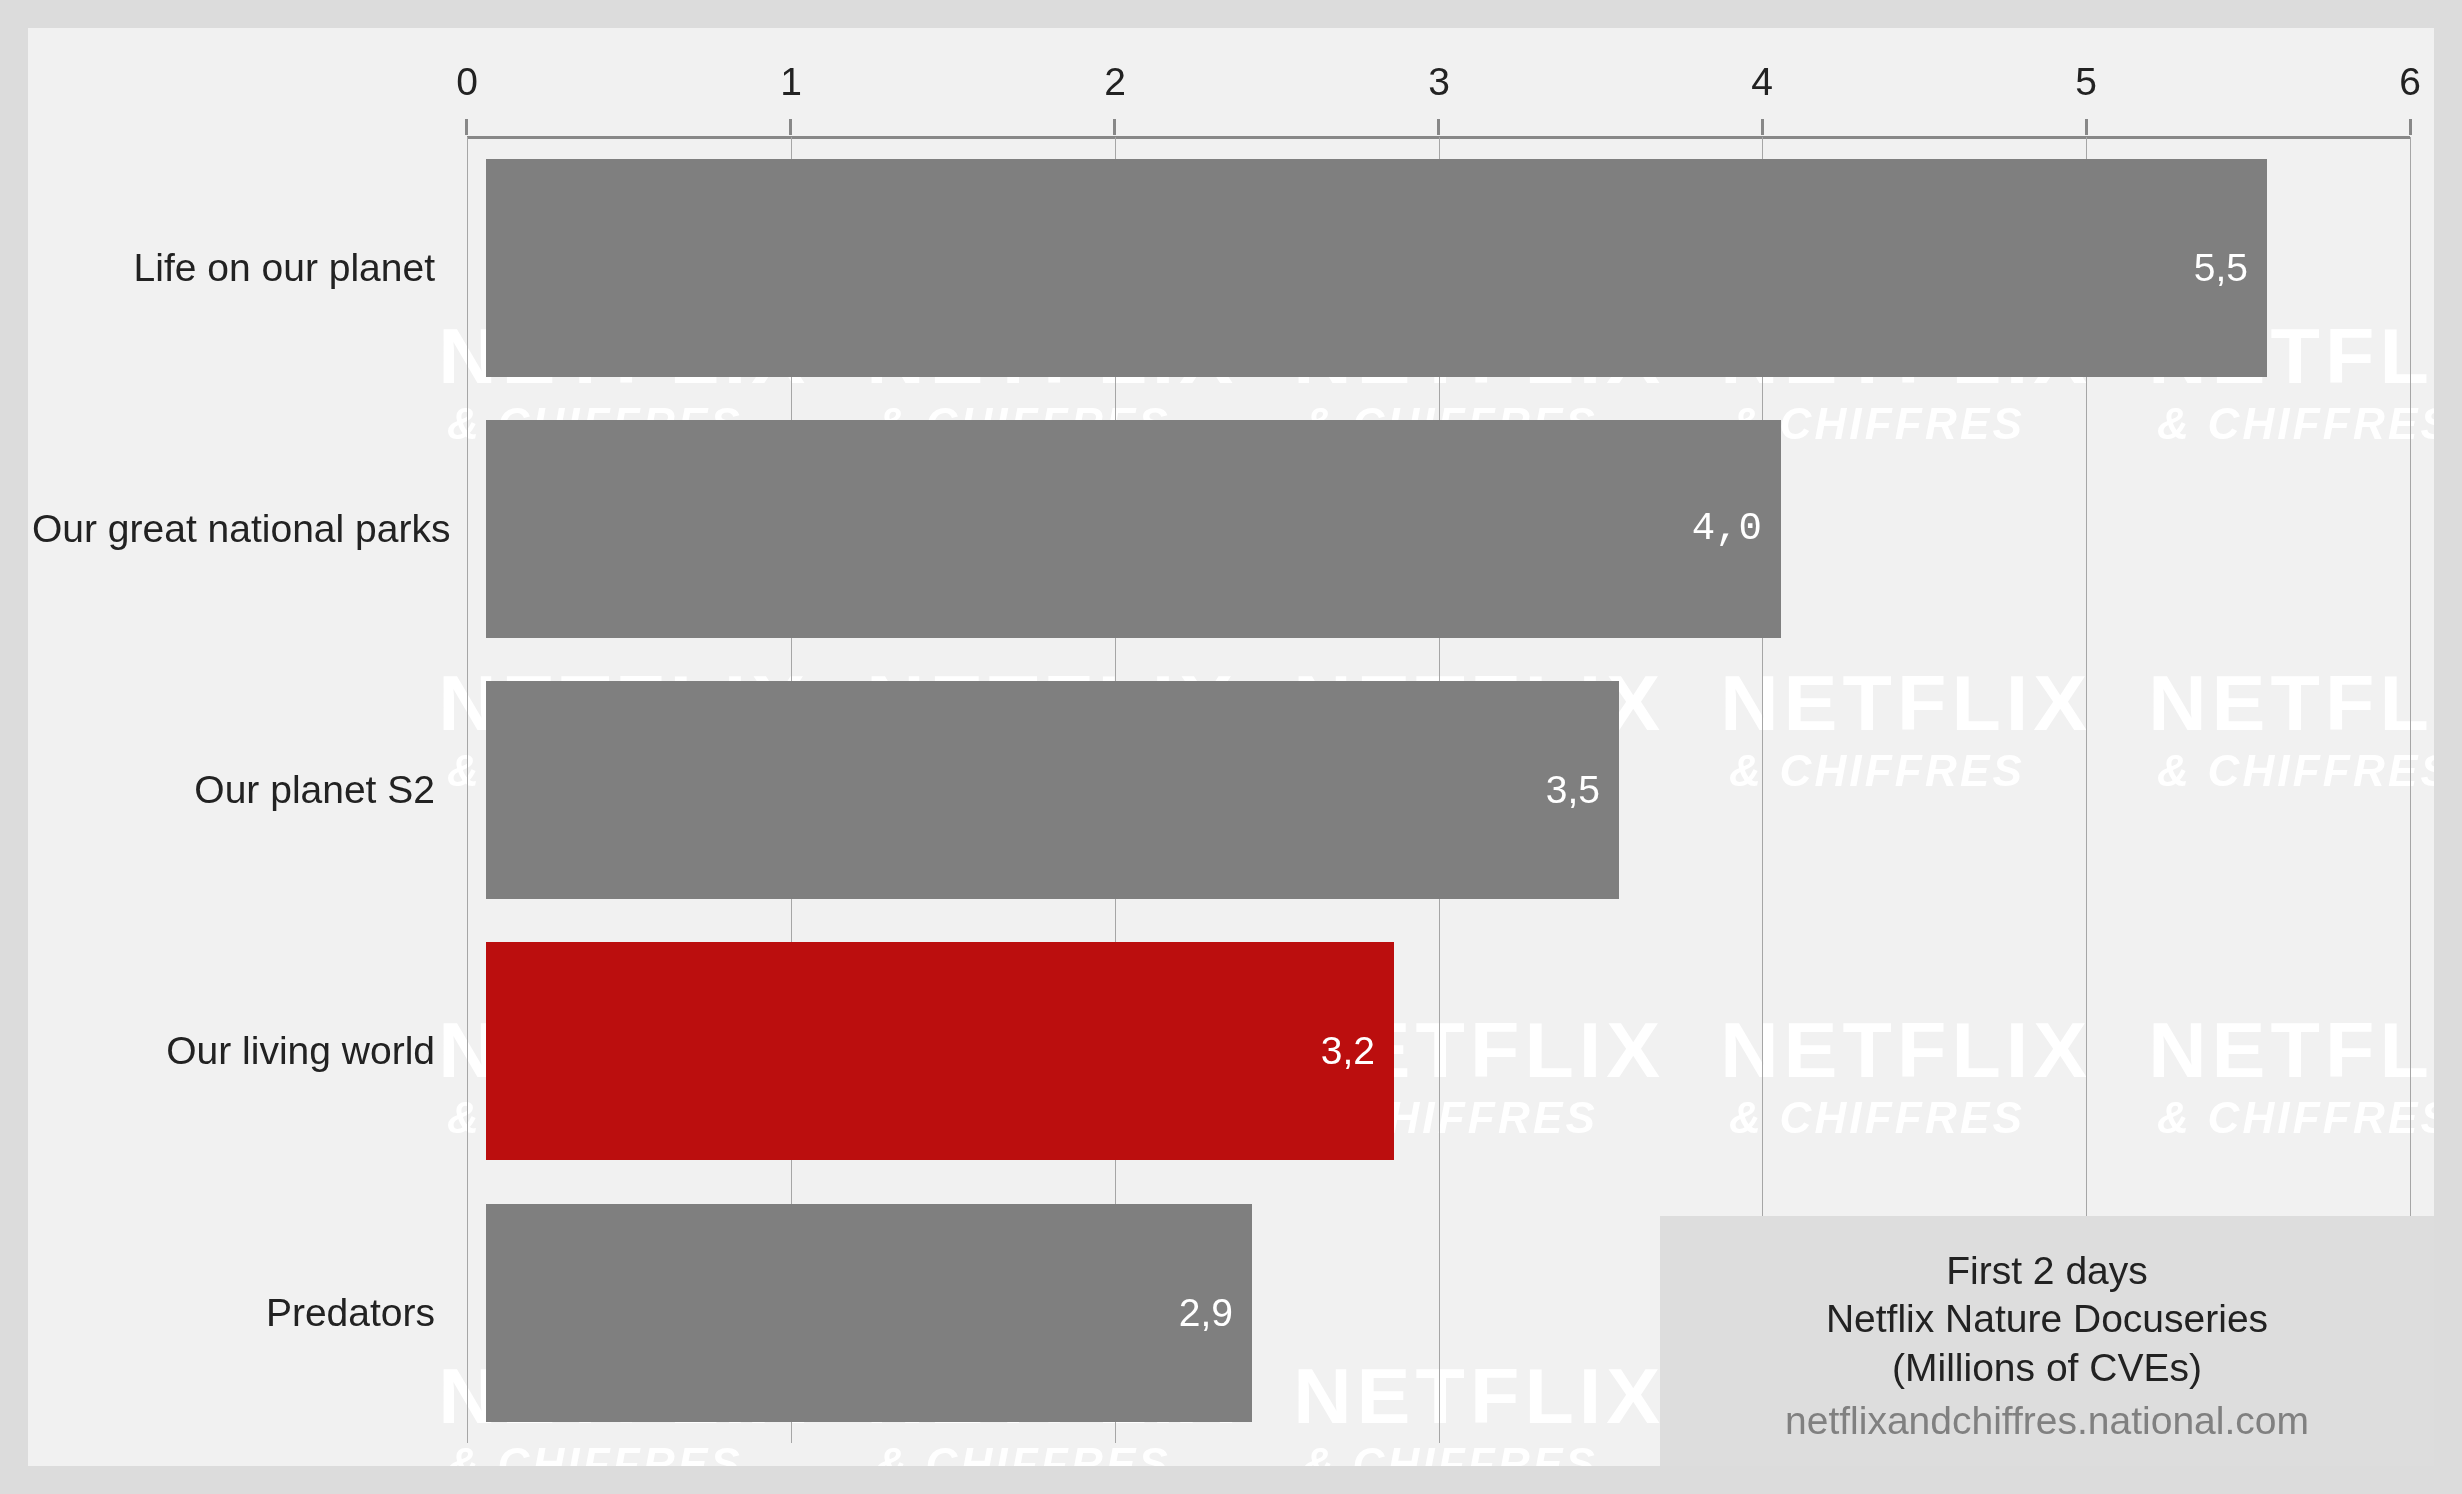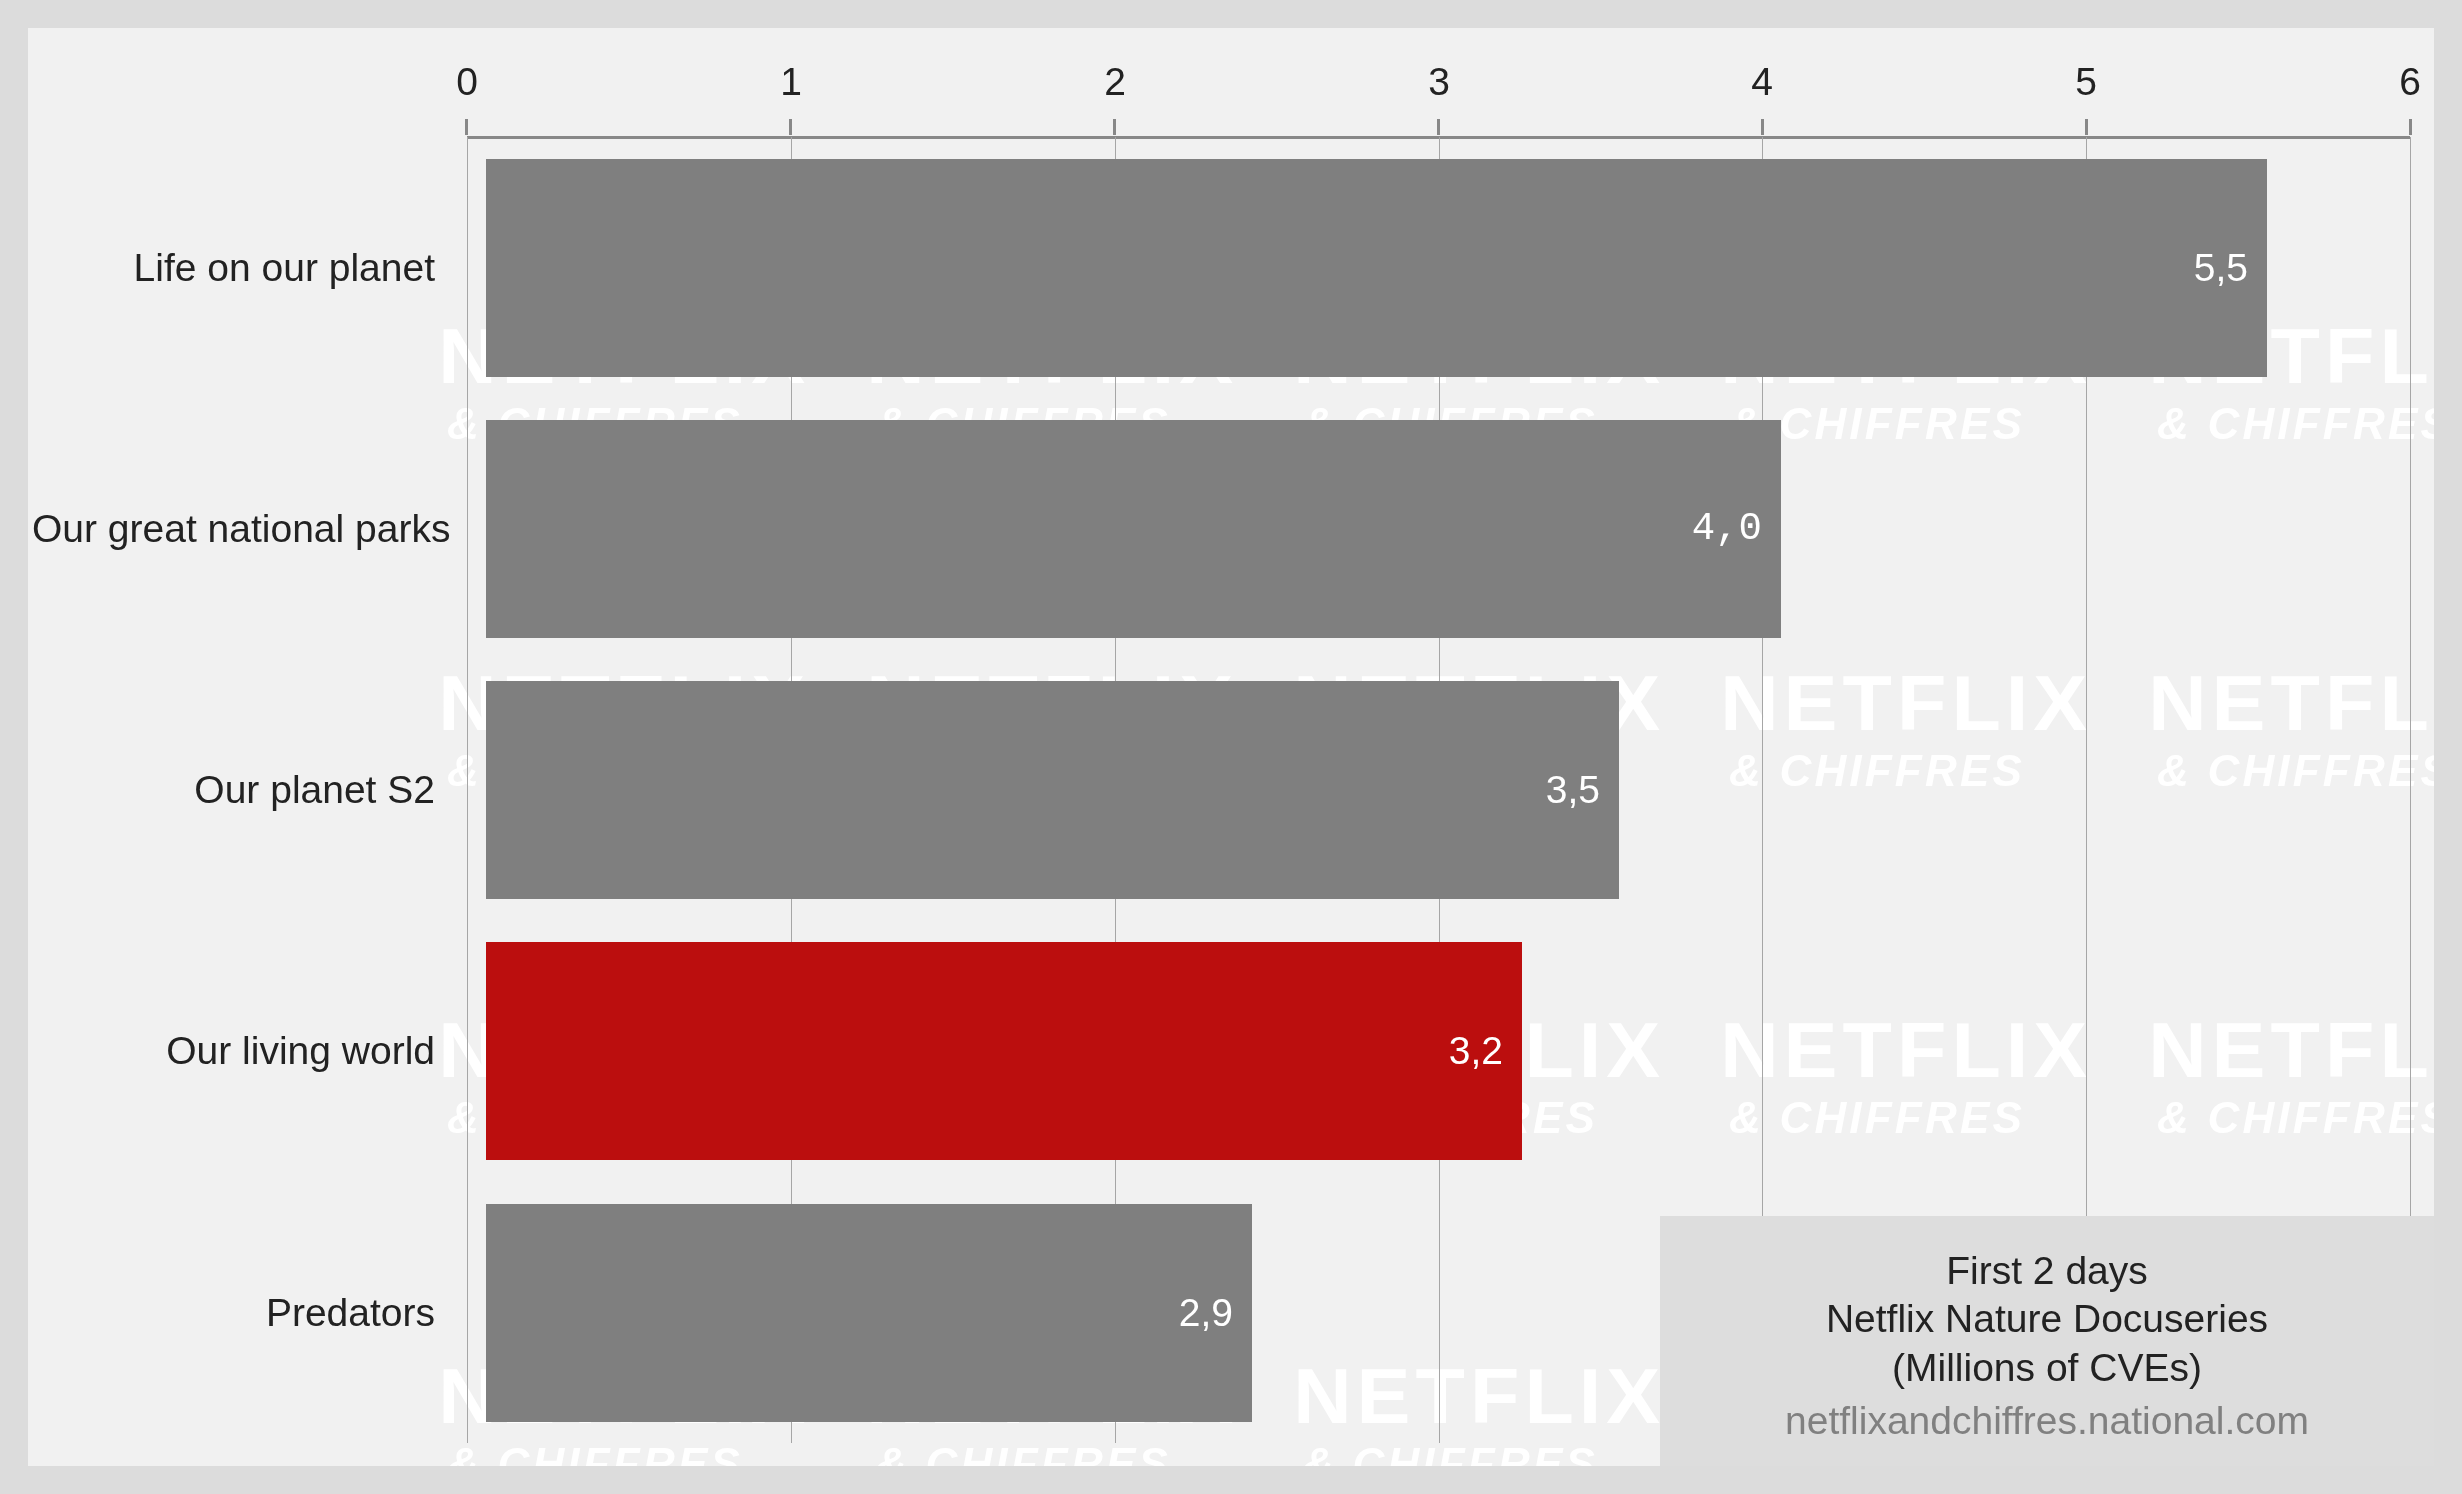--- a/index.html
+++ b/index.html
@@ -254,21 +254,21 @@
       </div>
       <div class="cat-label" style="top: 131px;">Life on our planet</div>
       <div class="bar" style="top: 283px; width: 1295px; font-family: Liberation Mono, monospace;">
         <span class="val">4,0</span>
       </div>
       <div class="cat-label" style="top: 392px;">Our great national parks</div>
       <div class="bar" style="top: 544px; width: 1133px;">
         <span class="val">3,5</span>
       </div>
       <div class="cat-label" style="top: 653px;">Our planet S2</div>
-      <div class="bar highlight" style="top: 805px; width: 1036px;">
+      <div class="bar highlight" style="top: 805px; width: 908px;">
         <span class="val">3,2</span>
       </div>
       <div class="cat-label" style="top: 914px;">Our living world</div>
       <div class="bar" style="top: 1067px; width: 766px; justify-content: flex-end;">
         <span class="val">2,9</span>
       </div>
       <div class="cat-label" style="top: 1176px;">Predators</div>
     </div>
 
   <div class="info-box">

